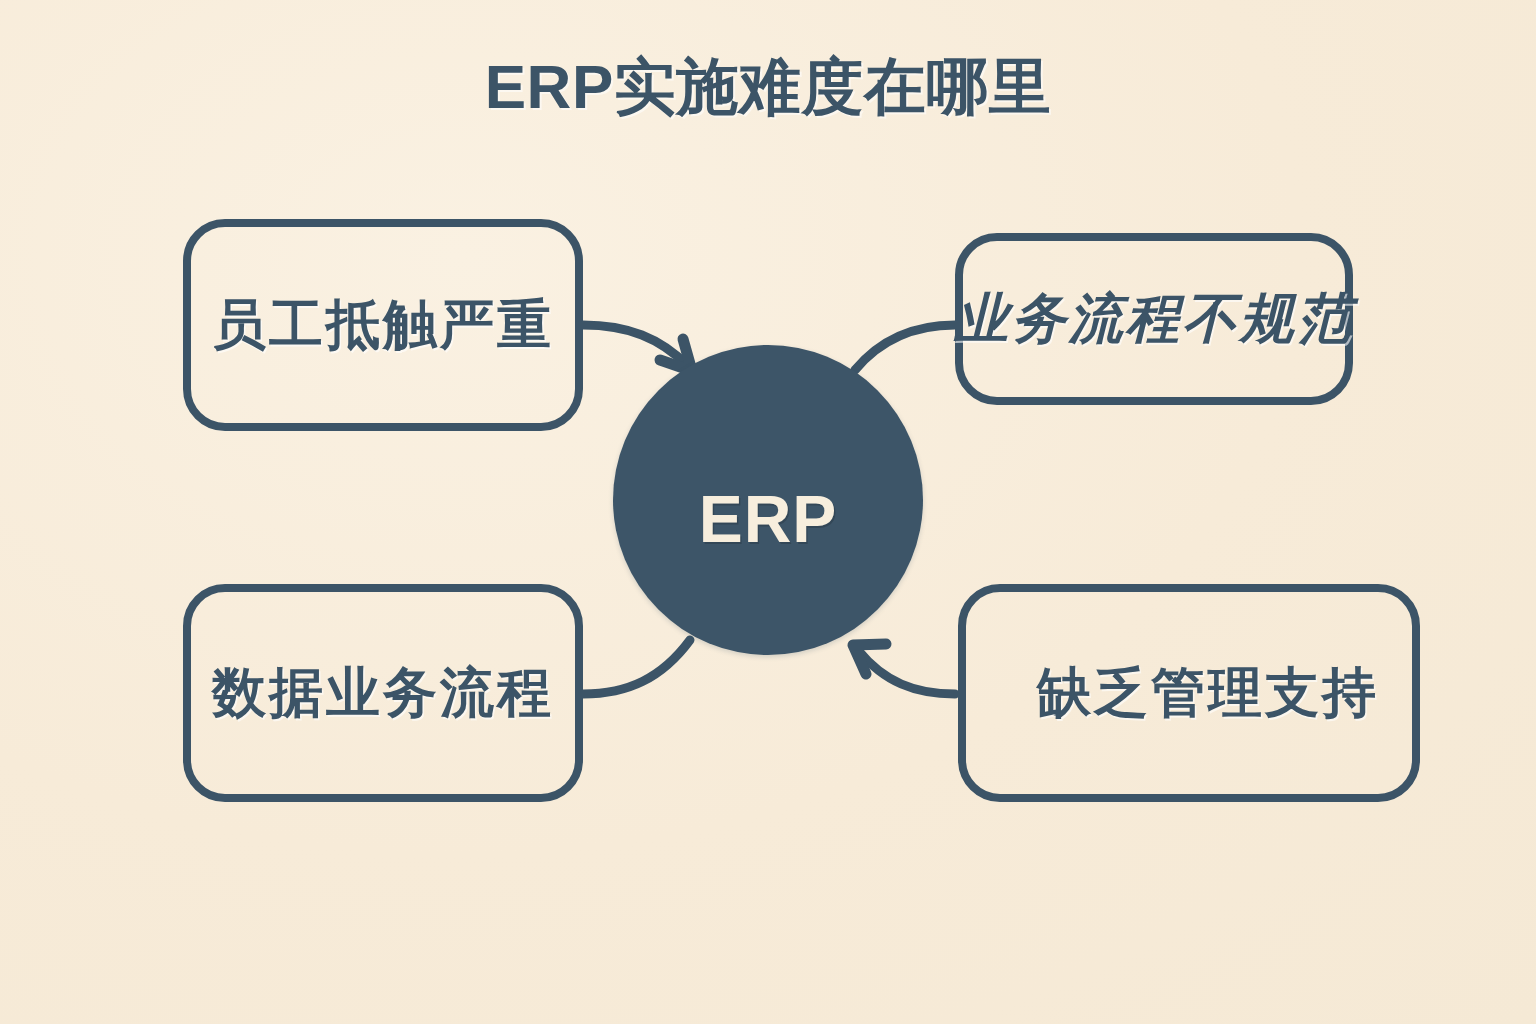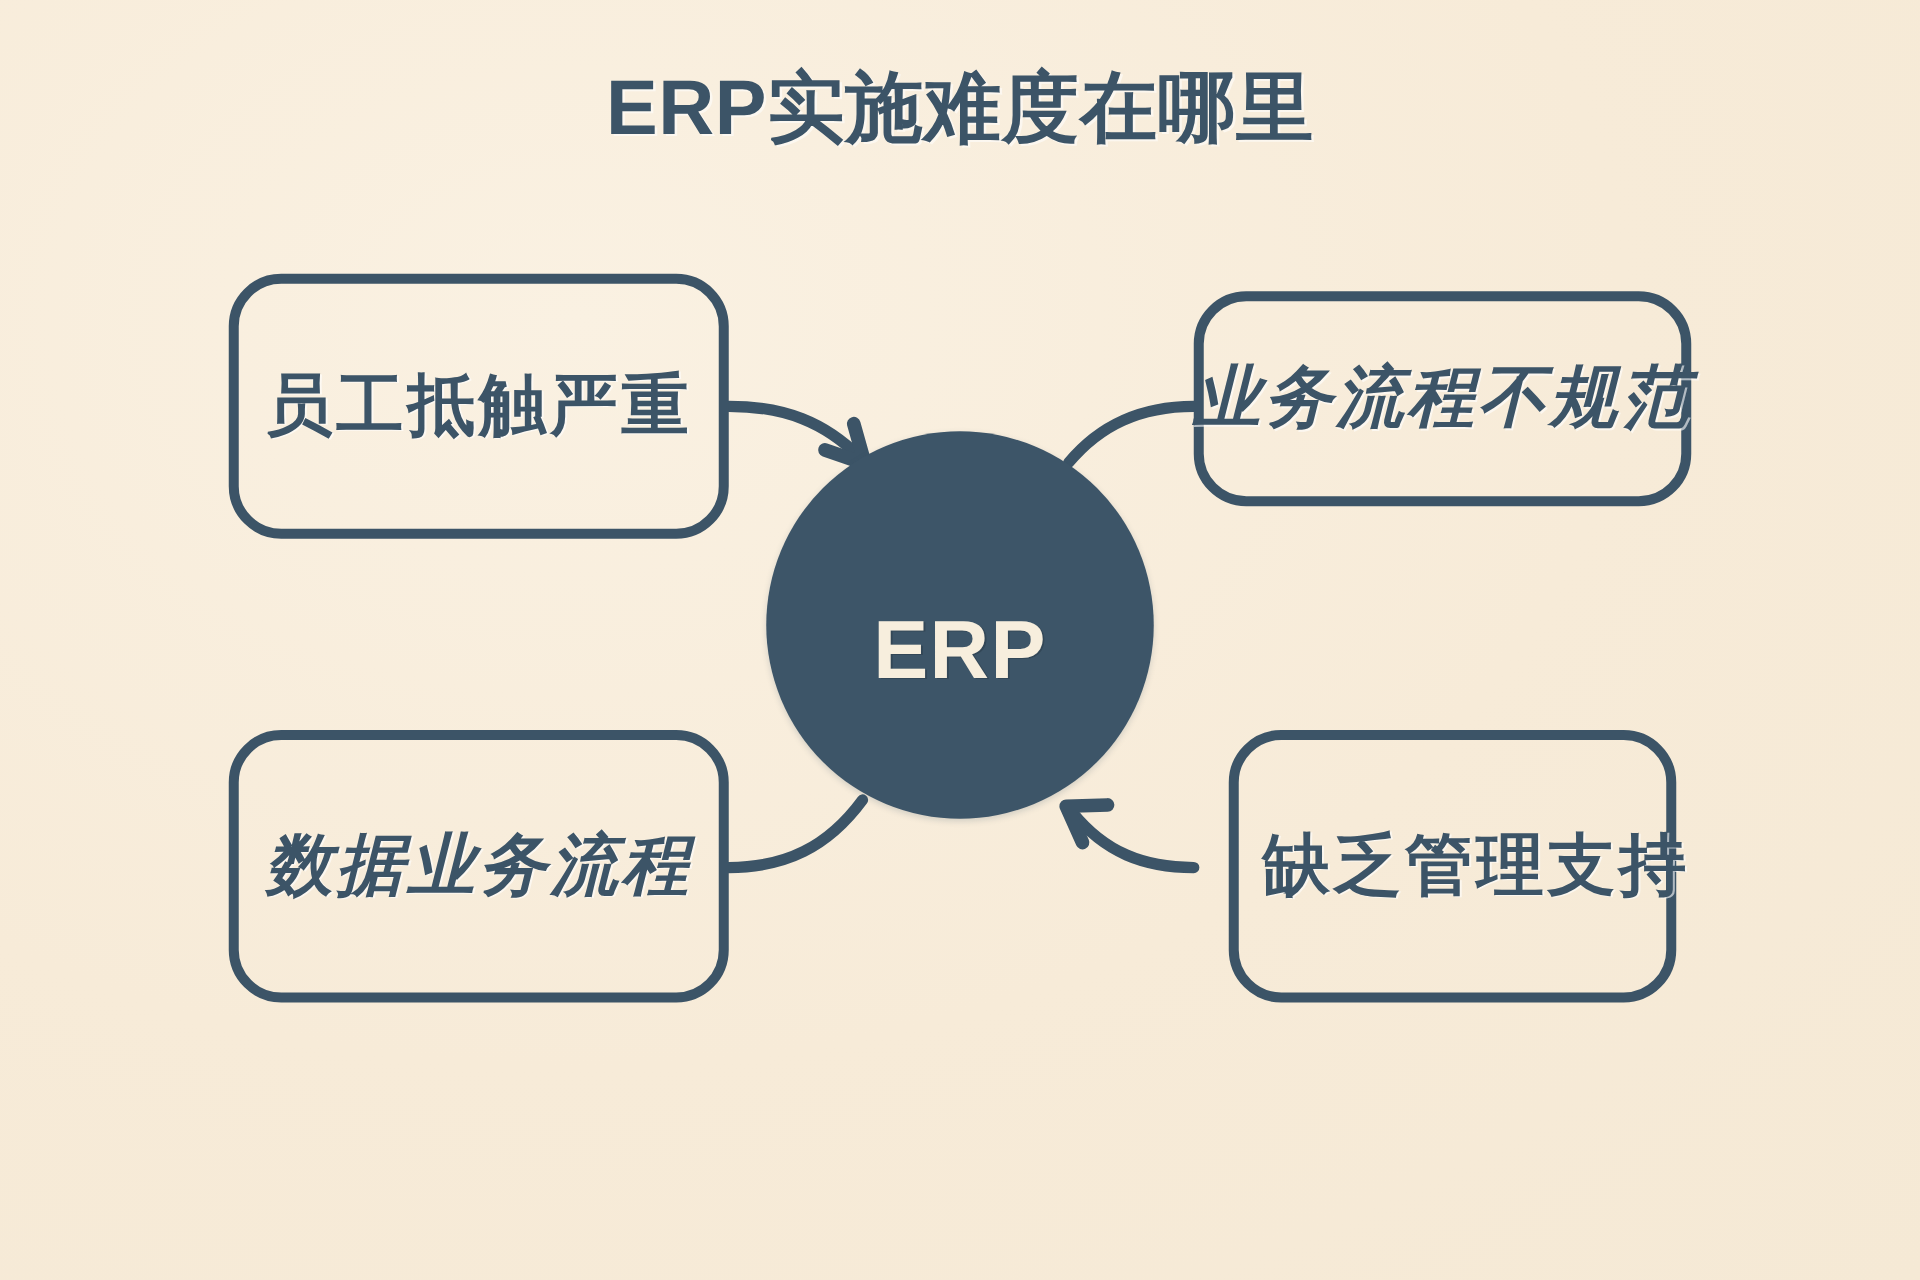--- a/index.html
+++ b/index.html
@@ -92,22 +92,22 @@
     font-size: 54px;
     line-height: 1.14;
     letter-spacing: 3px;
     text-align: center;
     white-space: nowrap;
     text-shadow: 1.5px 1.5px 0 rgba(255,255,255,0.6);
   }
 
   #box-tl { left: 183px; top: 219px; width: 400px; height: 212px; }
   #box-tr { left: 955px; top: 233px; width: 398px; height: 172px; font-style: italic; }
-  #box-bl { left: 183px; top: 584px; width: 400px; height: 218px; font-style: italic; }
-  #box-br { left: 983px; top: 584px; width: 358px; height: 218px; padding-left: 38px; }
+  #box-bl { left: 183px; top: 584px; width: 400px; height: 218px; }
+  #box-br { left: 958px; top: 584px; width: 462px; height: 218px; padding-left: 38px; }
 </style>
 </head>
 <body>
 
 <div id="stage">
 
   <div class="title">ERP实施难度在哪里</div>
 
   <svg id="wires" viewBox="0 0 1536 1024" xmlns="http://www.w3.org/2000/svg">
     <g fill="none" stroke="#3c5467" stroke-width="9" stroke-linecap="round" stroke-linejoin="round">

